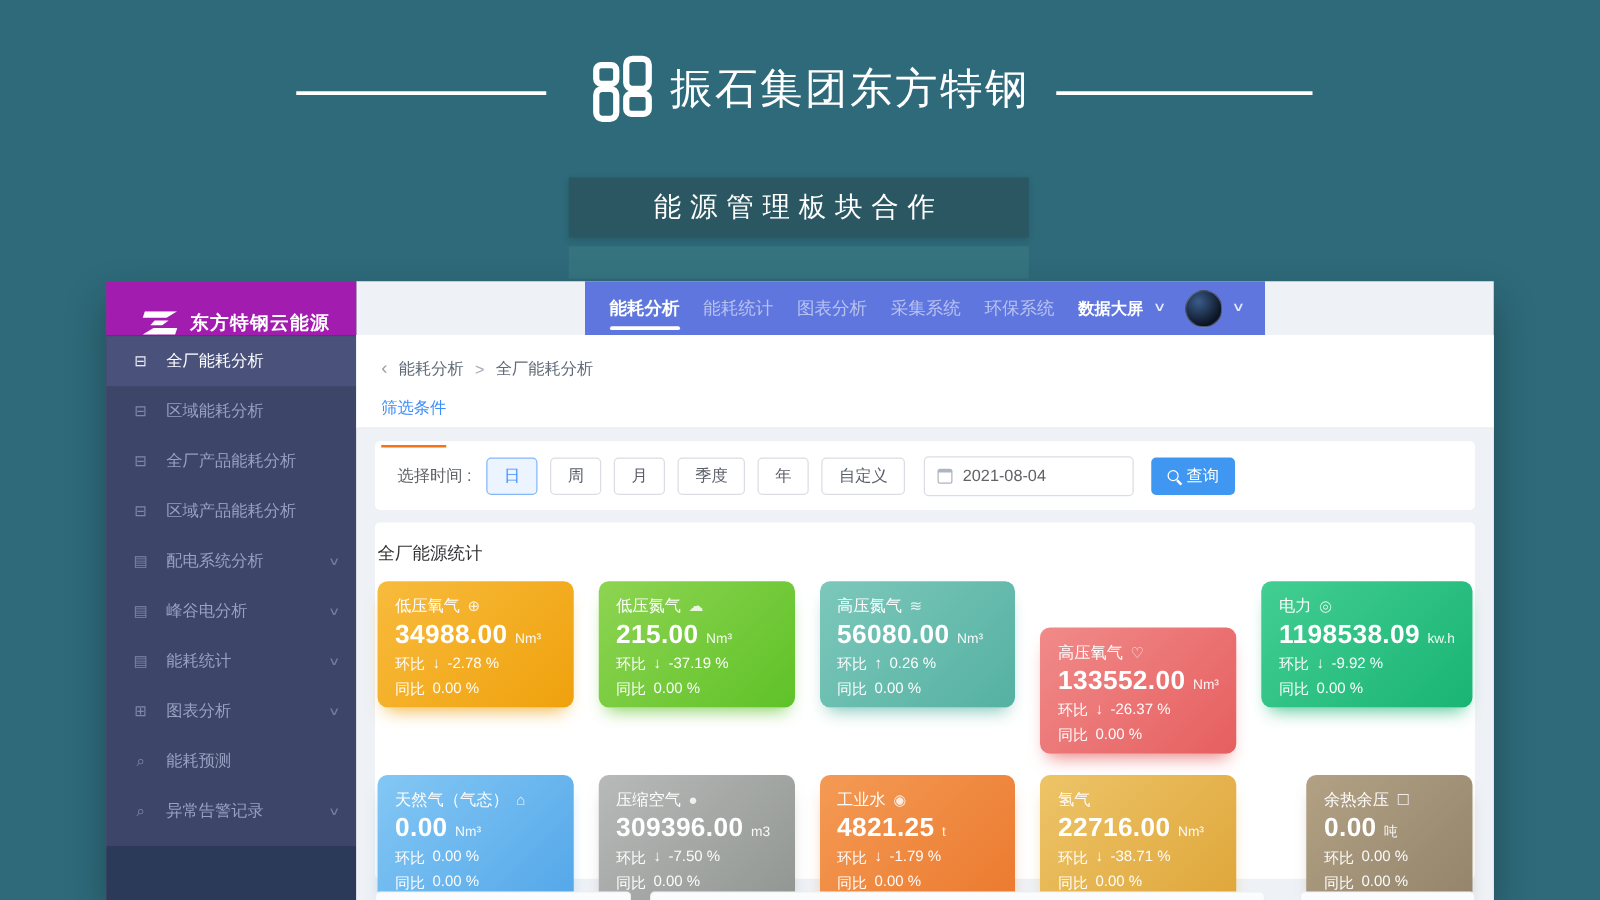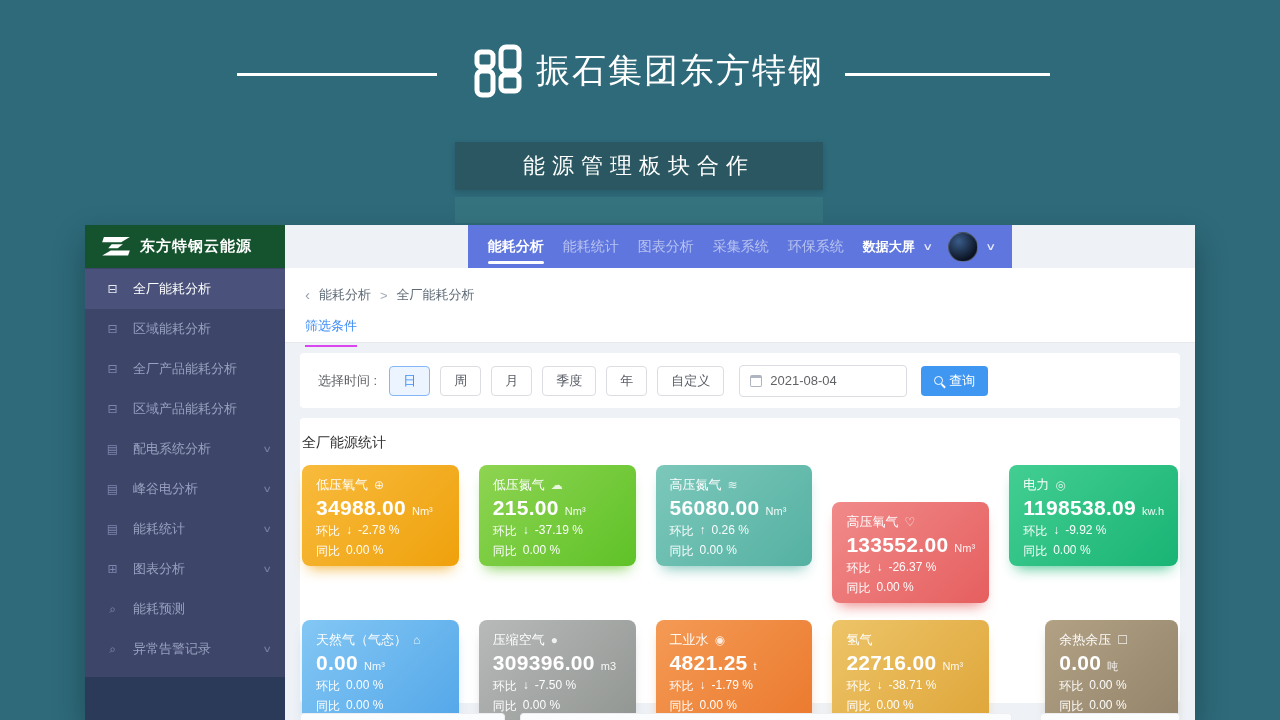--- a/index.html
+++ b/index.html
@@ -21,22 +21,22 @@
             box-shadow:0 2px 6px rgba(0,0,0,.15); }
   .banner span { color:#fff; font-size:22px; letter-spacing:7px; }
   .banner-echo { position:absolute; left:455px; top:197px; width:368px; height:26px; background:#35747f; }
 
   
   .dashboard { position:absolute; left:85px; top:225px; width:1110px; height:495px;
                display:flex; box-shadow:0 14px 30px rgba(0,0,0,.28); background:#eef1f5; }
 
   
   .sidebar { width:200px; flex:none; display:flex; flex-direction:column; background:#2c3a59; }
-  .side-logo { height:43px; flex:none; background:#14532d; display:flex; align-items:center;
-               padding-left:16px; gap:9px; }
+  .side-logo { height:43px; flex:none; background:#a21caf; display:flex; align-items:flex-end;
+               padding-left:28px; gap:9px; }
   .side-logo-text { color:#fff; font-size:15px; font-weight:bold; letter-spacing:1px; }
   .side-menu { height:409px; flex:none; background:#3d4568; padding-top:1px; }
   .side-item { height:40px; display:flex; align-items:center; padding:0 14px 0 20px;
                color:#99a0c0; font-size:13px; gap:13px; cursor:default; }
   .side-item.active { background:#4a527b; color:#fff; }
   .side-icon { width:15px; font-size:12px; color:#7e87af; text-align:center; }
   .side-item.active .side-icon { color:#e8eaf5; }
   .side-caret { margin-left:auto; font-size:9px; color:#737b9e; transform:scaleX(1.5); }
   .side-bottom { flex:1; background:#2c3a59; }
 
@@ -57,21 +57,21 @@
             border:1px solid rgba(255,255,255,.25); }
 
   
   .content { flex:1; background:#eef1f5; overflow:hidden; }
   .crumb-strip { background:#fff; height:75px; padding:0 20px; border-bottom:1px solid #e6e8eb; }
   .breadcrumb { display:flex; align-items:center; gap:9px; padding-top:18px;
                 font-size:13px; color:#5f6b77; }
   .crumb-back { color:#97a0ab; font-size:15px; line-height:10px; cursor:pointer; }
   .crumb-sep { color:#a5adb6; }
   .filter-tab { display:inline-block; margin-top:13px; font-size:13px; color:#3e8ef7;
-                padding-bottom:10px; border-bottom:2px solid #d946ef; cursor:pointer; }
+                padding-bottom:21px; border-bottom:2px solid #f97316; cursor:pointer; }
 
   .filter-panel { margin:10px 15px 0; background:#fff; border-radius:4px; height:55px;
                   display:flex; align-items:center; padding:0 18px; }
   .filter-label { font-size:13px; color:#606266; margin-right:12px; }
   .opt-btn { height:30px; padding:0 13px; margin-right:10px; background:#fff;
              border:1px solid #dcdde3; border-radius:4px; font-size:13px; color:#5a5e66;
              font-family:inherit; cursor:pointer; }
   .opt-btn.active { border-color:#84b7f8; background:#ecf5ff; color:#3e8ef7; }
   .date-input { width:168px; height:32px; margin-left:5px; border:1px solid #dcdde3;
                 border-radius:4px; display:flex; align-items:center; gap:8px; padding:0 10px;

